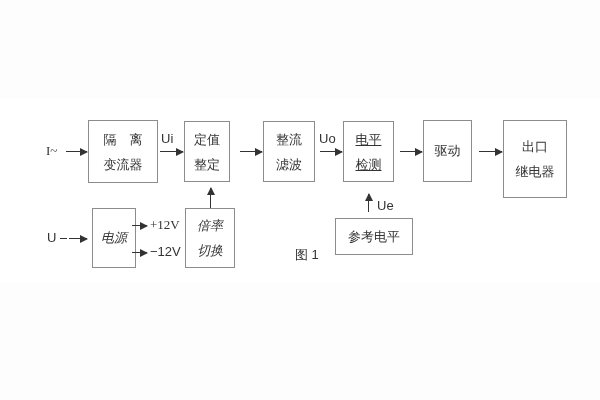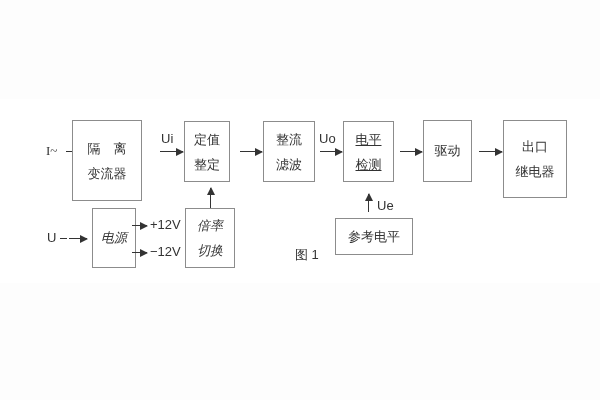--- a/index.html
+++ b/index.html
@@ -84,21 +84,21 @@
 </style>
 </head>
 <body>
 
 <div class="stage">
   <div class="panel"></div>
 
   <span class="lbl serif" style="left:46px; top:144px;">I~</span>
   <div class="arr-h" style="left:66px; top:151px; width:21px;"></div>
 
-  <div class="blk" style="left:72px; top:120px; width:70px; height:81px;align-items:center;">
+  <div class="blk" style="left:88px; top:120px; width:70px; height:63px;align-items:center;">
     <span>隔　离</span>
     <span>变流器</span>
   </div>
 
   <span class="lbl" style="left:161px; top:132px;">Ui</span>
   <div class="arr-h" style="left:160px; top:151px; width:23px;"></div>
 
   <div class="blk" style="left:184px; top:121px; width:46px; height:61px;">
     <span>定值</span>
     <span>整定</span>
@@ -134,21 +134,21 @@
 
   <span class="lbl" style="left:47px; top:231px;">U</span>
   <div class="dash" style="left:60px; top:238px; width:7px;"></div>
   <div class="arr-h" style="left:69px; top:238px; width:18px;"></div>
 
   <div class="blk single" style="left:92px; top:208px; width:44px; height:60px;font-style:italic;">
     <span>电源</span>
   </div>
 
   <div class="arr-h" style="left:132px; top:225px; width:15px;"></div>
-  <span class="lbl" style="left:150px; top:218px;">+12V</span>
+  <span class="lbl" style="left:150px; top:218px;font-family:Liberation Serif, serif;">+12V</span>
   <div class="arr-h" style="left:132px; top:252px; width:15px;"></div>
   <span class="lbl" style="left:150px; top:245px;">−12V</span>
 
   <div class="blk" style="left:185px; top:208px; width:50px; height:60px;font-style:italic;">
     <span>倍率</span>
     <span>切换</span>
   </div>
 
   <div class="arr-v" style="left:210px; top:188px; height:20px;"></div>
 

